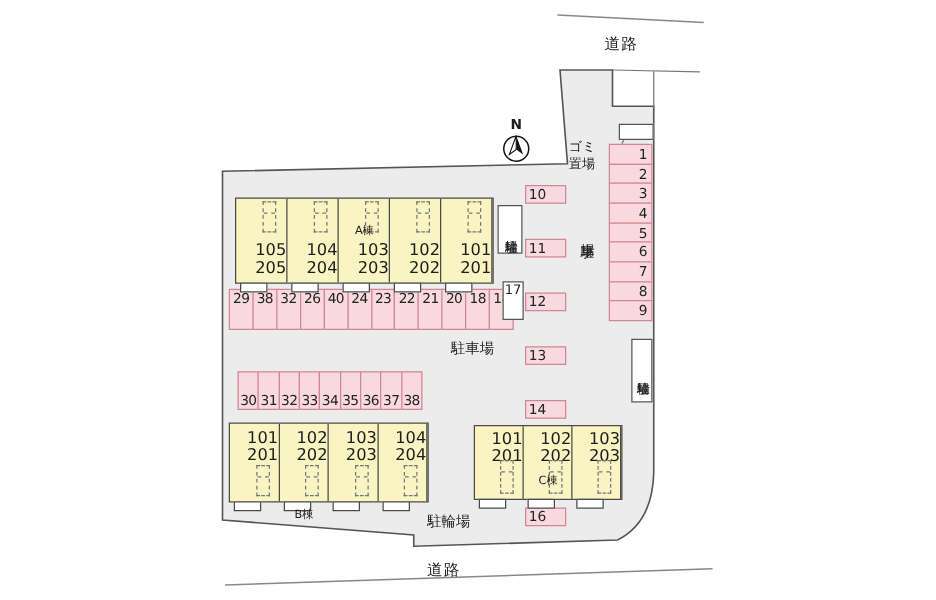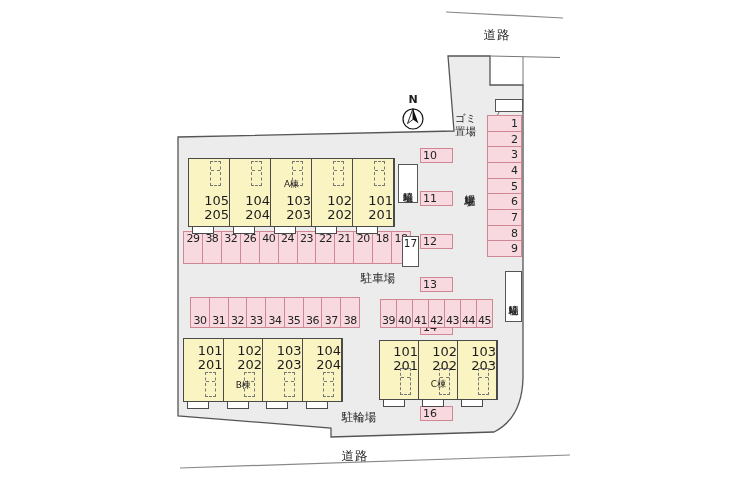--- a/index.html
+++ b/index.html
@@ -27,23 +27,23 @@
          display:flex;font-size:11px;color:#222;}
   .pgroup.col .pcell + .pcell{margin-top:-1px;}
   .pgroup.row .pcell + .pcell{margin-left:-1px;}
   .pcell.num-right{justify-content:flex-end;align-items:center;padding-right:3px;}
   .pcell.num-left{justify-content:flex-start;align-items:center;padding-left:2px;}
   .pcell.num-top{justify-content:center;align-items:flex-start;letter-spacing:-0.5px;}
   .pcell.num-bottom{justify-content:center;align-items:flex-end;letter-spacing:-0.5px;}
   #col-1-9{left:487px;top:115px;width:35px;height:142px;}
   #col-10-16{left:420px;top:148px;width:33px;height:118px;gap:29px;}
   #row-29-18{left:183px;top:231px;width:228px;height:33px;}
-  #row-30-38{left:190px;top:297px;width:170px;height:31px;}
+  #row-30-38{left:190px;top:297px;width:148px;height:31px;}
   #row-39-45{left:380px;top:299px;width:113px;height:29px;}
-  .space17{position:absolute;left:402px;top:236px;width:17px;height:31px;background:#fff;
+  .space17{position:absolute;left:402px;top:225px;width:17px;height:31px;background:#fff;
            border:1px solid #555;box-sizing:border-box;font-size:10.5px;text-align:center;line-height:13px;}
 
   .bldg{position:absolute;display:flex;background:var(--building-fill);
         border:1.5px solid var(--building-border);box-sizing:border-box;}
   #bldg-a{left:188px;top:158px;width:207px;height:69px;}
   #bldg-b{left:183px;top:338px;width:160px;height:64px;}
   #bldg-c{left:379px;top:340px;width:119px;height:60px;}
   .unit{position:relative;flex:1;border-right:1.5px solid var(--building-border);}
   .unit:last-child{border-right:none;}
   .unit-num{position:absolute;left:0;width:100%;text-align:right;font-size:13px;line-height:1.08;}
@@ -132,29 +132,20 @@
       <div class="pcell num-bottom">30</div>
       <div class="pcell num-bottom">31</div>
       <div class="pcell num-bottom">32</div>
       <div class="pcell num-bottom">33</div>
       <div class="pcell num-bottom">34</div>
       <div class="pcell num-bottom">35</div>
       <div class="pcell num-bottom">36</div>
       <div class="pcell num-bottom">37</div>
       <div class="pcell num-bottom">38</div>
     </div>
-  <div id="row-39-45" class="pgroup row">
-      <div class="pcell num-bottom">39</div>
-      <div class="pcell num-bottom">40</div>
-      <div class="pcell num-bottom">41</div>
-      <div class="pcell num-bottom">42</div>
-      <div class="pcell num-bottom">43</div>
-      <div class="pcell num-bottom">44</div>
-      <div class="pcell num-bottom">45</div>
-    </div>
   <div class="space17">17</div>
 
   <div class="vbox vtext" style="left:398px;top:164px;width:20px;height:39px;">駐輪場</div>
   <div class="vbox vtext" style="left:505px;top:271px;width:17px;height:51px;">駐輪場</div>
   <div class="lbl vtext" style="left:461px;top:186px;font-size:11px;">駐車場</div>
   <div class="lbl area-lbl" style="left:314px;top:271px;width:60px;">駐車場</div>
   <div class="lbl area-lbl" style="left:297px;top:410px;width:56px;">駐輪場</div>
 
   <div id="bldg-a" class="bldg bldg-a">
       <div class="unit">
@@ -243,21 +234,21 @@
       <div class="unit">
         <div class="unit-num">
           <div>104</div>
           <div>204</div>
         </div>
         <div class="stair">
           <div class="stair-step"></div>
         </div>
         <div class="porch"></div>
       </div>
-      <div class="bldg-label" style="left: 37.5%;">B棟</div>
+      <div class="bldg-label" style="left: 37.5%; margin-top: 26px;">B棟</div>
     </div>
   <div id="bldg-c" class="bldg bldg-c">
       <div class="unit">
         <div class="unit-num">
           <div>101</div>
           <div>201</div>
         </div>
         <div class="stair">
           <div class="stair-step"></div>
         </div>

